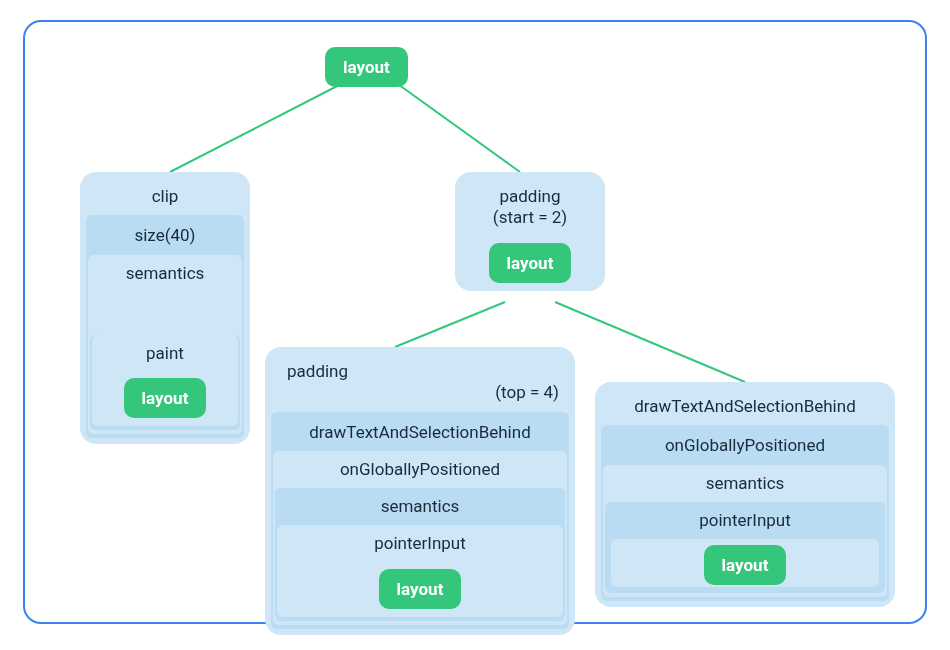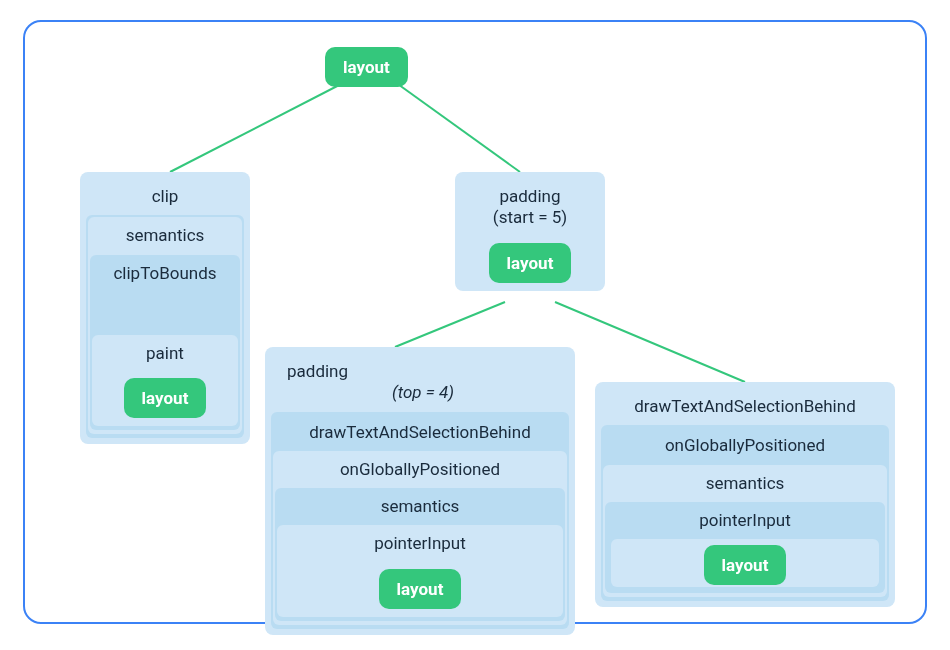--- a/index.html
+++ b/index.html
@@ -44,21 +44,21 @@
     line-height: 1.25;
   }
   .row-plain {
     background: transparent;
   }
   .layout-btn-wrap {
     text-align: center;
     padding: 6px 0 2px 0;
   }
   
-  .n0 { background:#cfe6f7; padding:6px; border-radius:8px; }
+  .n0 { background:#cfe6f7; padding:6px; border-radius:16px; }
 </style>
 </head>
 <body>
 
 <div class="frame">
 
   <svg class="edges">
     <line x1="320" y1="60" x2="145" y2="150" stroke="#34c77c" stroke-width="2"></line>
     <line x1="370" y1="60" x2="495" y2="150" stroke="#34c77c" stroke-width="2"></line>
     <line x1="480" y1="280" x2="370" y2="325" stroke="#34c77c" stroke-width="2"></line>
@@ -66,50 +66,50 @@
   </svg>
 
   <div class="node" style="left:300px; top:25px;">
     <span class="green-pill">layout</span>
   </div>
 
   <div class="node" style="left:55px; top:150px; width:170px;">
     <div class="n0">
       <div class="row row-plain">clip</div>
       <div style="background:#b9dcf2; border-radius:6px; padding:2px 2px 4px 2px;">
+        <div class="row row-plain">size(40)</div>
         <div style="background:#cfe6f7; border-radius:6px; padding:0 2px 4px 2px;">
           <div class="row row-plain">semantics</div>
           <div style="background:#b9dcf2; border-radius:6px; padding:0 2px 4px 2px;">
-            <div class="row row-plain">clipToBounds</div>
             <div style="background:#cfe6f7; border-radius:6px; padding:0 2px 6px 2px;margin-top:43px;">
               <div class="row row-plain">paint</div>
               <div class="layout-btn-wrap">
                 <span class="green-pill">layout</span>
               </div>
             </div>
           </div>
         </div>
       </div>
     </div>
   </div>
 
   <div class="node" style="left:430px; top:150px; width:150px;">
     <div class="n0" style="text-align:center;">
       <div class="row row-plain" style="padding-bottom:0;">padding</div>
-      <div class="row row-plain" style="padding-top:0;">(start = 5)</div>
+      <div class="row row-plain" style="padding-top:0;">(start = 2)</div>
       <div class="layout-btn-wrap">
         <span class="green-pill">layout</span>
       </div>
     </div>
   </div>
 
   <div class="node" style="left:240px; top:325px; width:310px;">
     <div class="n0">
       <div class="row row-plain" style="text-align:left; padding-left:16px; padding-bottom:0;">padding</div>
-      <div class="row row-plain" style="text-align:center; padding-left:16px; padding-top:0;font-style:italic;">(top = 4)</div>
+      <div class="row row-plain" style="text-align:right; padding-left:16px; padding-top:0;">(top = 4)</div>
       <div style="background:#b9dcf2; border-radius:6px; padding:2px 2px 4px 2px;">
         <div class="row row-plain">drawTextAndSelectionBehind</div>
         <div style="background:#cfe6f7; border-radius:6px; padding:0 2px 4px 2px;">
           <div class="row row-plain">onGloballyPositioned</div>
           <div style="background:#b9dcf2; border-radius:6px; padding:0 2px 4px 2px;">
             <div class="row row-plain">semantics</div>
             <div style="background:#cfe6f7; border-radius:6px; padding:0 2px 6px 2px;">
               <div class="row row-plain">pointerInput</div>
               <div class="layout-btn-wrap">
                 <span class="green-pill">layout</span>

